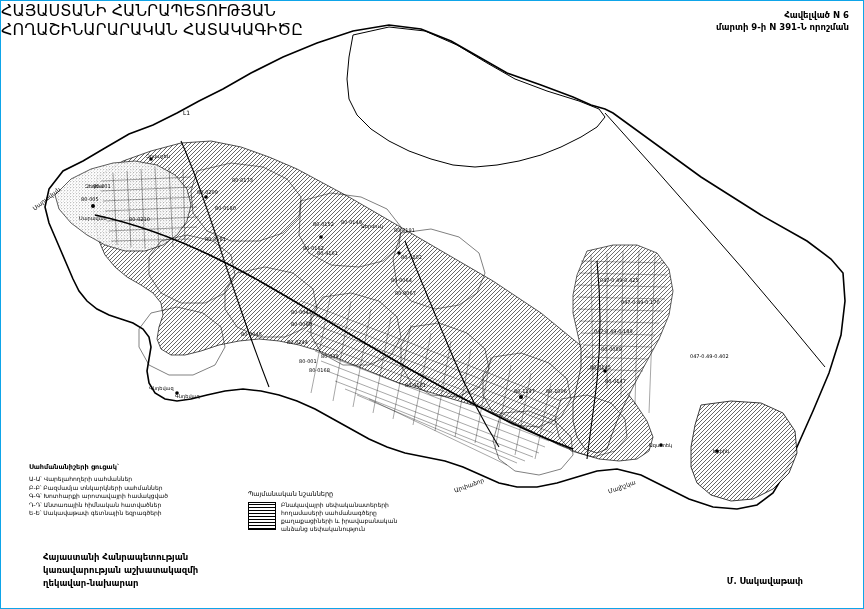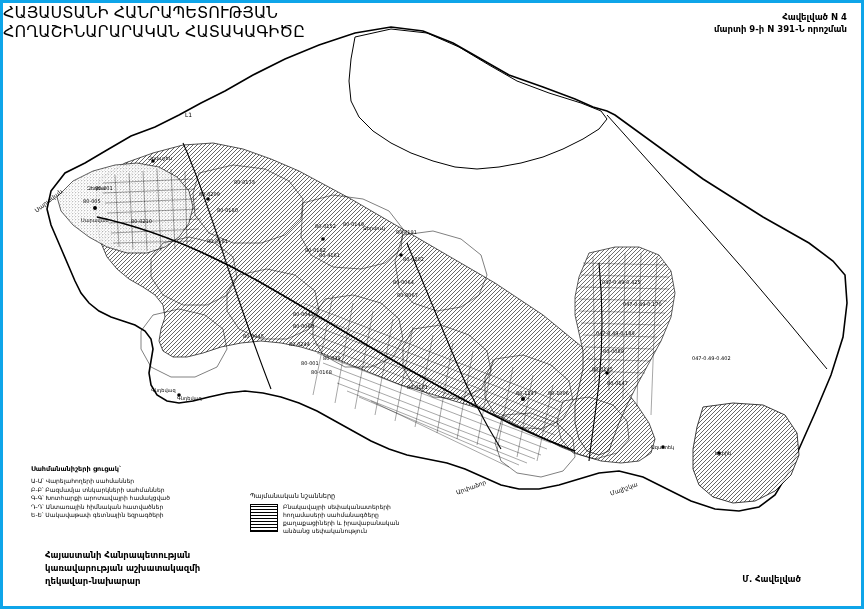--- a/index.html
+++ b/index.html
@@ -6,21 +6,21 @@
   body{
     width:864px;height:609px;
     background:#ffffff;
     font-family:"DejaVu Sans", sans-serif;
     color:#000;
     overflow:hidden;
   }
   #page{
     position:relative;
     width:864px;height:609px;
-    border:3px solid #0ea5e9;
+    border:1px solid #0ea5e9;
     box-sizing:border-box;
     background:#fff;
   }
   #title-block{ left:78px; top:8px; width:330px; }
   #annex-block{
     position:absolute; right:14px; top:8px; width:260px;
     text-align:right; font-size:8.5px; font-weight:bold; line-height:12px;
   }
   #legend-title{
     position:absolute; left:28px; top:462px;
@@ -65,21 +65,21 @@
 <body>
 
 <div id="page">
 
   <div id="title-block">
     <div>ՀԱՅԱՍՏԱՆԻ ՀԱՆՐԱՊԵՏՈՒԹՅԱՆ</div>
     <div>ՀՈՂԱՇԻՆԱՐԱՐԱԿԱՆ ՀԱՏԱԿԱԳԻԾԸ</div>
   </div>
 
   <div id="annex-block">
-    <div>Հավելված N 4</div>
+    <div>Հավելված N 6</div>
     <div>մարտի 9-ի N 391-Ն որոշման</div>
   </div>
 
   <svg id="mapsvg" width="864" height="609" viewBox="0 0 864 609">
     <defs>
       <pattern id="hatchDense" width="4" height="4" patternUnits="userSpaceOnUse">
         <rect width="4" height="4" fill="#ffffff"></rect>
         <path d="M0,4 L4,0" stroke="#000" stroke-width="0.7"></path>
       </pattern>
       <pattern id="hatchLight" width="6" height="6" patternUnits="userSpaceOnUse">
@@ -303,15 +303,15 @@
     <div>հողամասերի սահմանագծերը</div>
     <div>քաղաքացիների և իրավաբանական</div>
     <div>անձանց սեփականություն</div>
   </div>
 
   <div id="footer-block">
     <div>Հայաստանի Հանրապետության</div>
     <div>կառավարության աշխատակազմի</div>
     <div>ղեկավար-նախարար</div>
   </div>
-  <div id="signature">Մ. Հավելված</div>
+  <div id="signature">Մ. Սակավաթափ</div>
 
 </div>
 
 </body></html>

